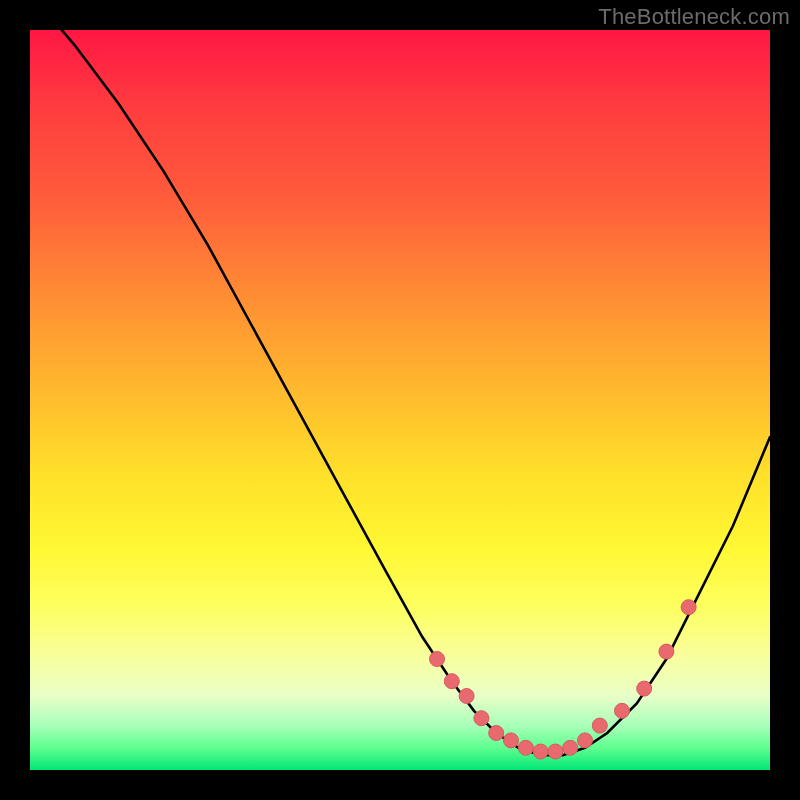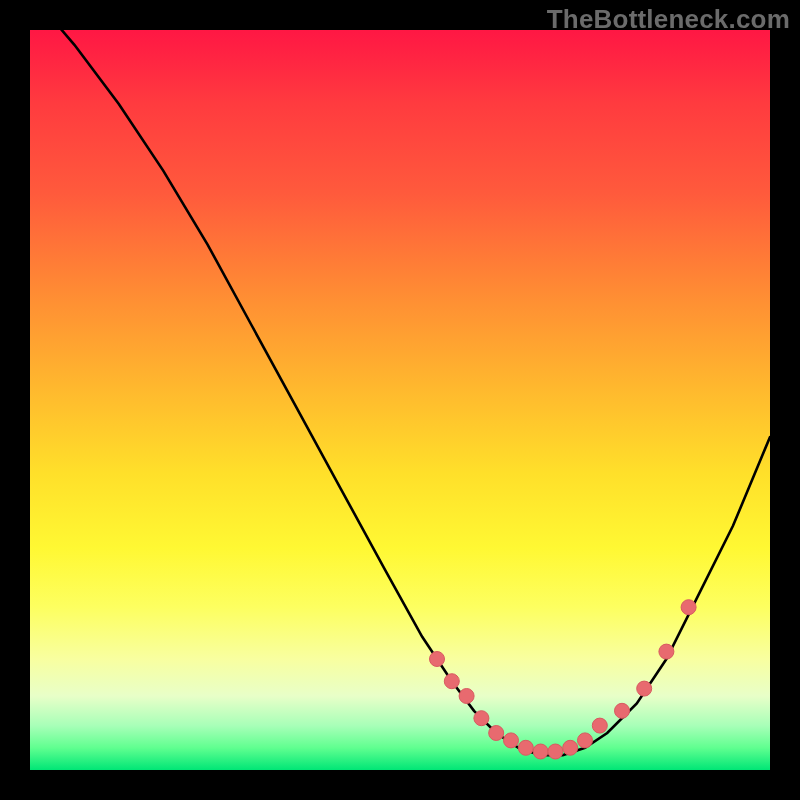--- a/index.html
+++ b/index.html
@@ -56,23 +56,23 @@
     left: 0;
     top: 0;
     width: 740px;
     height: 740px;
   }
   .watermark {
     position: absolute;
     top: 4px;
     right: 10px;
     color: #6b6b6b;
-    font-size: 26px;
+    font-size: 22px;
     letter-spacing: 0.2px;
-    font-weight: 700;
+    font-weight: 400;
   }
 </style>
 </head>
 <body>
 
 <div class="frame">
 
   <div class="watermark">TheBottleneck.com</div>
 
   <div class="plot-area">

